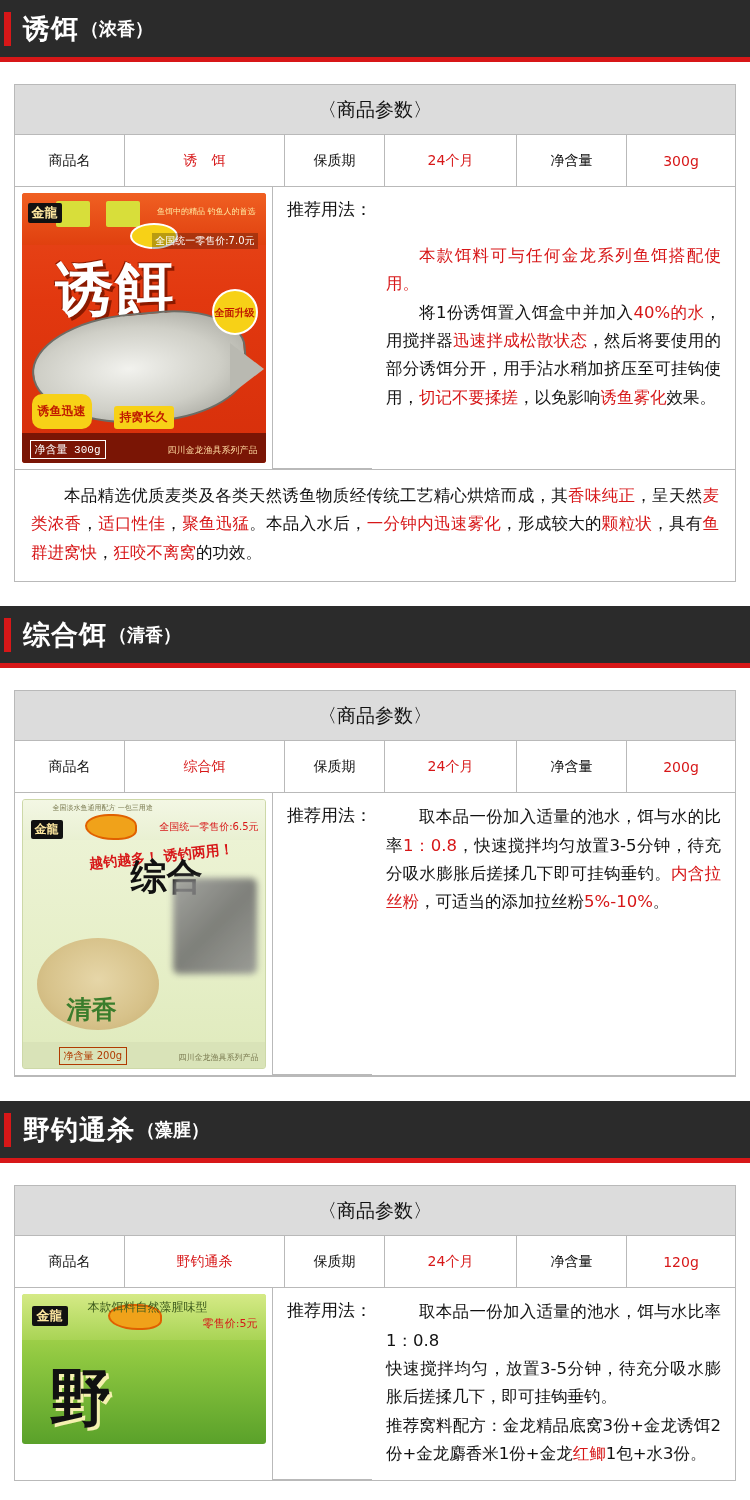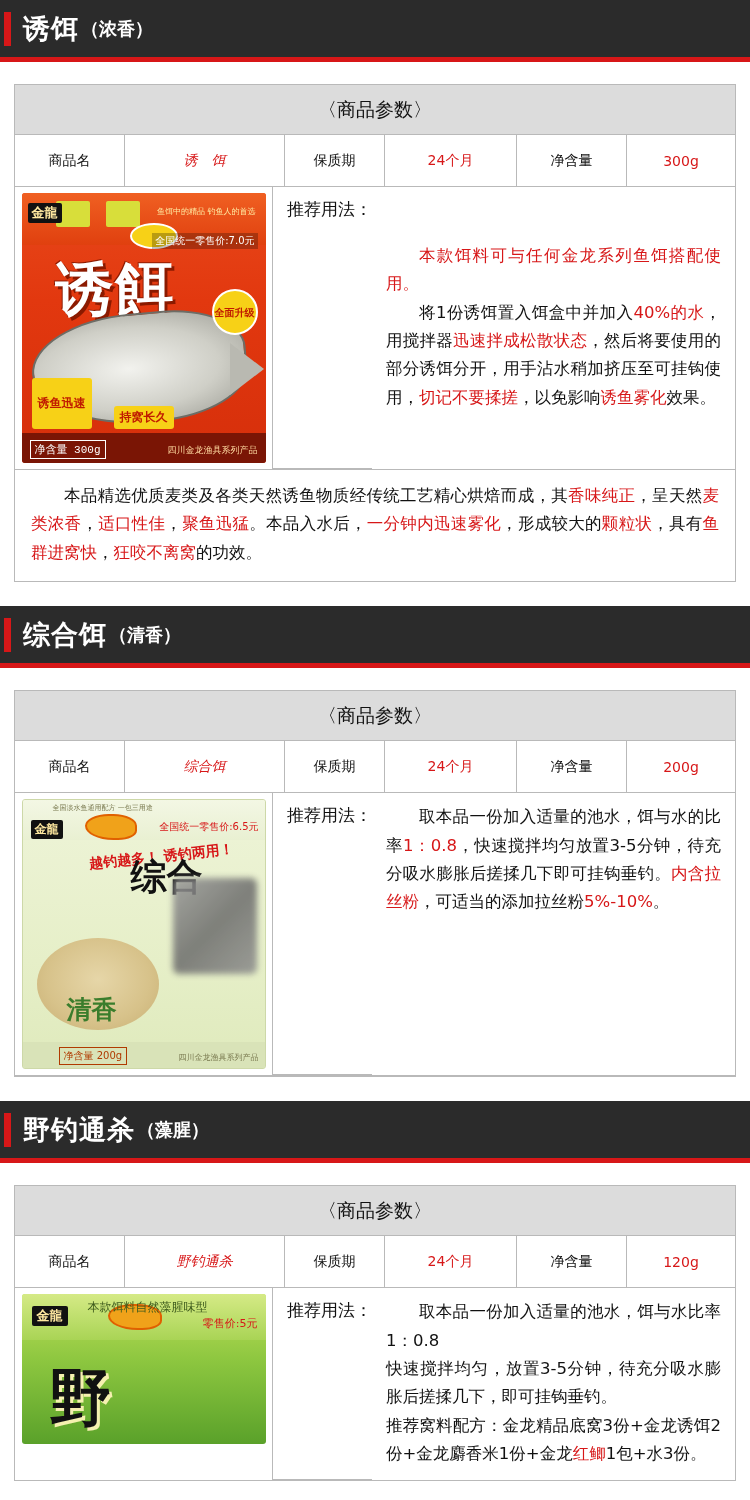--- a/index.html
+++ b/index.html
@@ -74,21 +74,21 @@
     font-size: 14px;
     color: #111;
     border-right: 1px solid #b9b9b9;
     height: 100%;
   }
   .param-cell.val {
     color: #d71718;
   }
   .param-cell:last-child { border-right: none; }
   .c-name { width: 110px; }
-  .c-nameval { width: 160px; font-style: italic; }
+  .c-nameval { width: 160px; }
   .c-shelf { width: 100px; }
   .c-shelfval { width: 132px; }
   .c-net { width: 110px; }
   .c-netval { flex: 1; }
 
   
   .body-row {
     display: flex;
     border-bottom: 1px solid #b9b9b9;
   }
@@ -197,21 +197,21 @@
   .bag1 .badge {
     position: absolute; top: 96px; right: 8px; width: 46px; height: 46px;
     border-radius: 50%; background: #f7d117; border: 2px solid #fff;
     color: #c01a00; font-size: 10px; font-weight: bold;
     display: flex; align-items: center; justify-content: center; text-align: center;
     line-height: 1.1;
   }
   .bag1 .lbl1 {
     position: absolute; bottom: 34px; left: 10px;
     background: #f7d117; color: #c01a00; font-size: 12px; font-weight: bold;
-    padding: 17px 6px; border-radius: 3px;
+    padding: 9px 6px; border-radius: 10px;
   }
   .bag1 .lbl2 {
     position: absolute; bottom: 34px; left: 92px;
     background: #f7d117; color: #c01a00; font-size: 12px; font-weight: bold;
     padding: 3px 6px; border-radius: 3px; font-family: Liberation Serif, serif;
   }
   .bag1 .bottombar {
     position: absolute; bottom: 0; left: 0; right: 0; height: 30px;
     background: #7a1505;
   }

